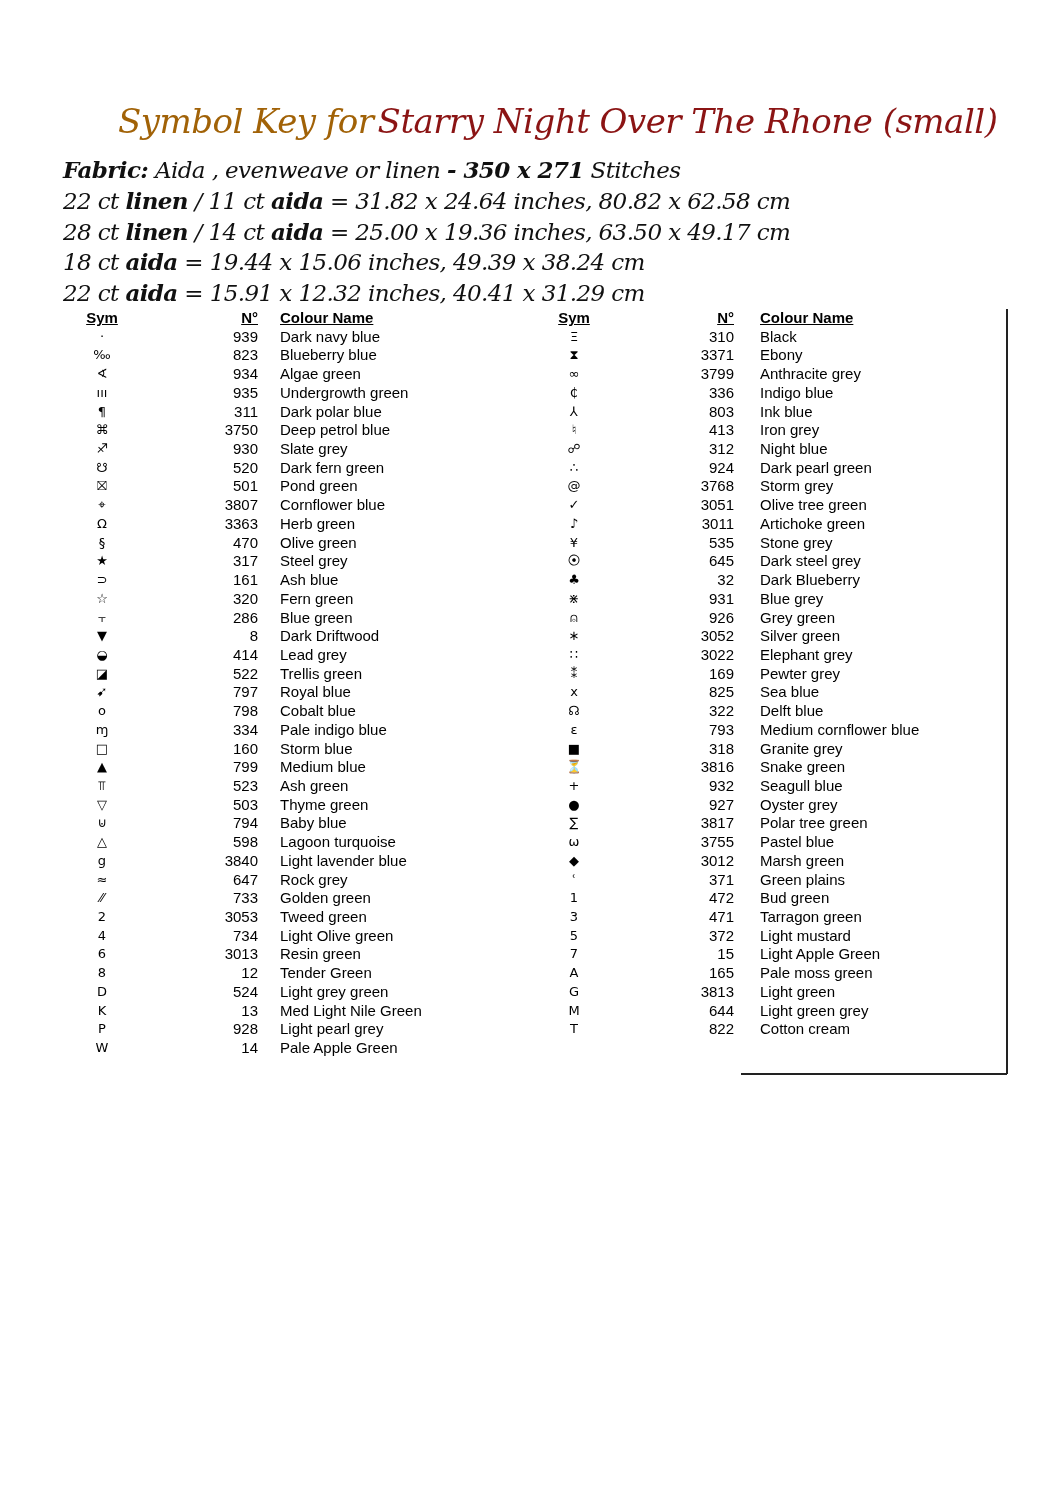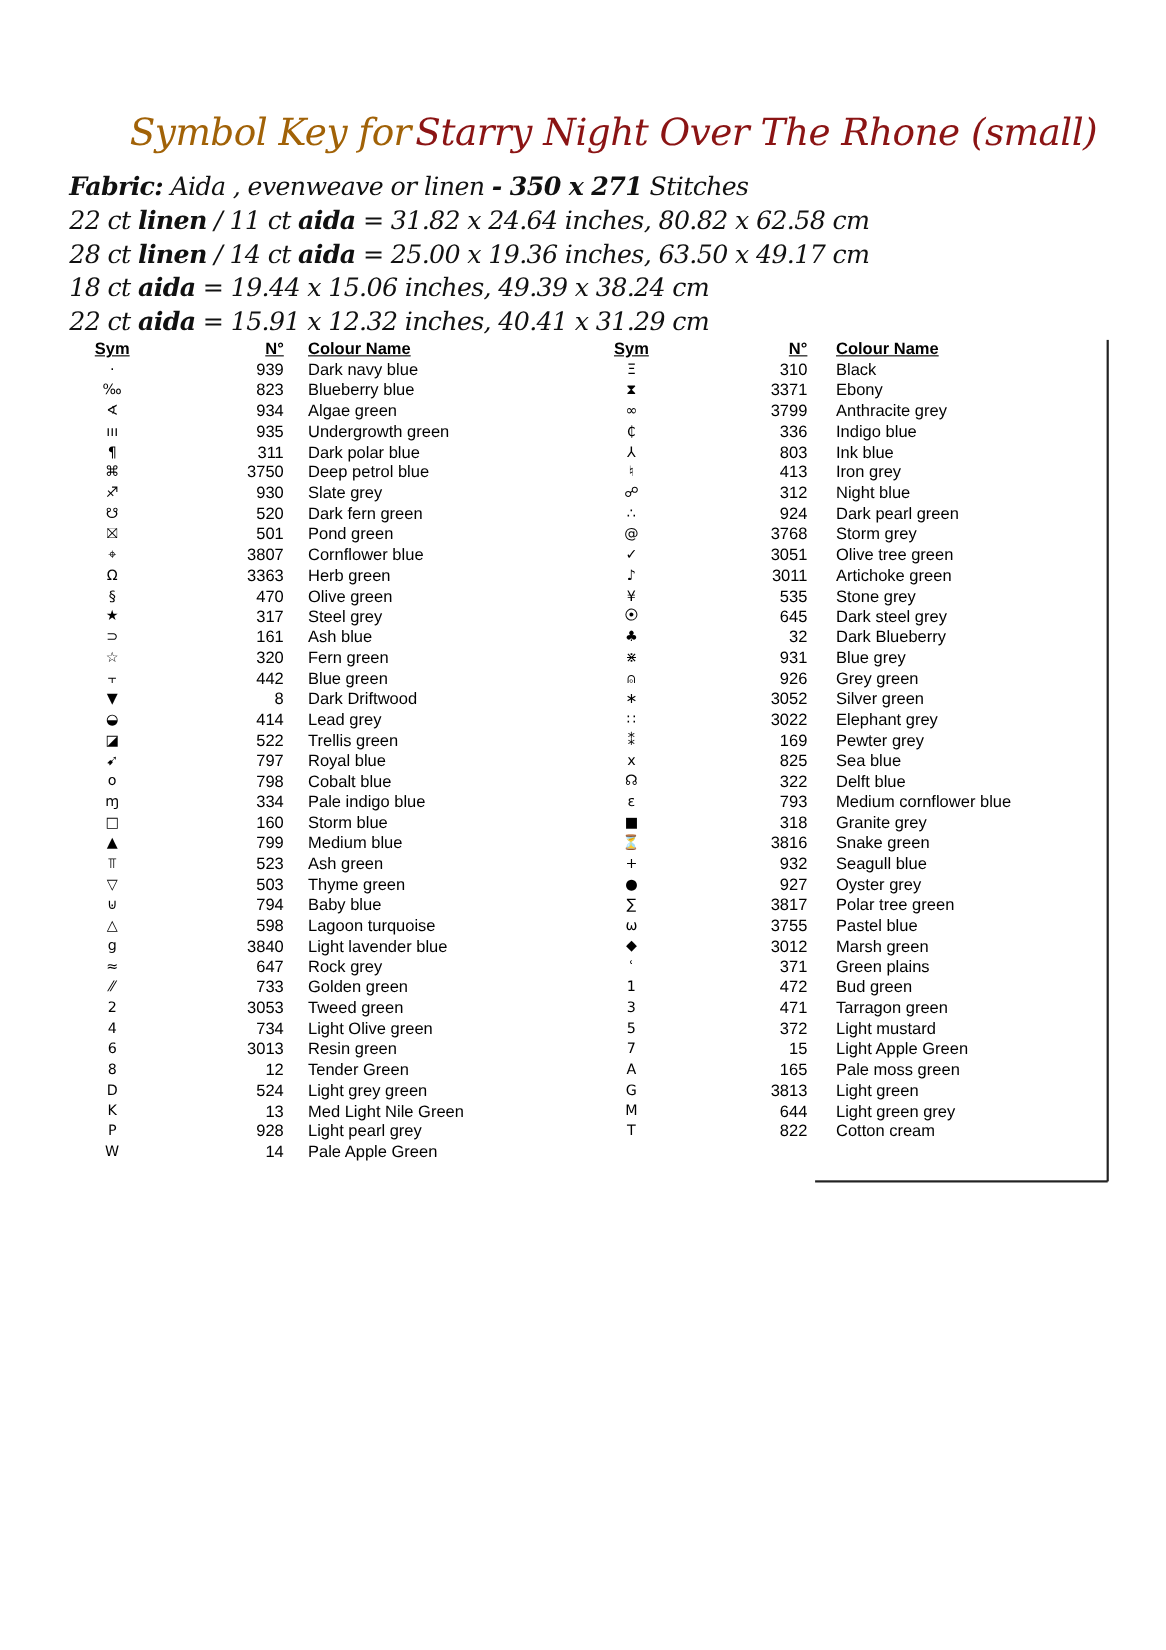--- a/index.html
+++ b/index.html
@@ -129,21 +129,21 @@
         <span class="num">161</span>
         <span class="cname">Ash blue</span>
       </div>
       <div class="row">
         <span class="sym">☆</span>
         <span class="num">320</span>
         <span class="cname">Fern green</span>
       </div>
       <div class="row">
         <span class="sym">⫟</span>
-        <span class="num">442</span>
+        <span class="num">286</span>
         <span class="cname">Blue green</span>
       </div>
       <div class="row">
         <span class="sym">▼</span>
         <span class="num">8</span>
         <span class="cname">Dark Driftwood</span>
       </div>
       <div class="row">
         <span class="sym">◒</span>
         <span class="num">414</span>

